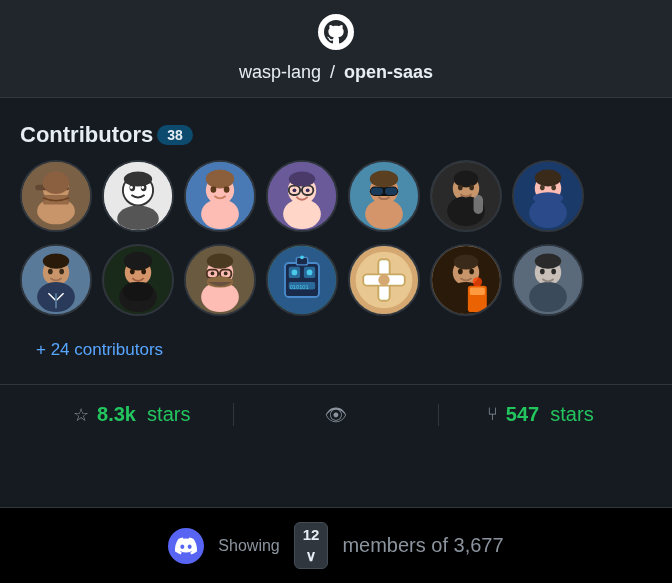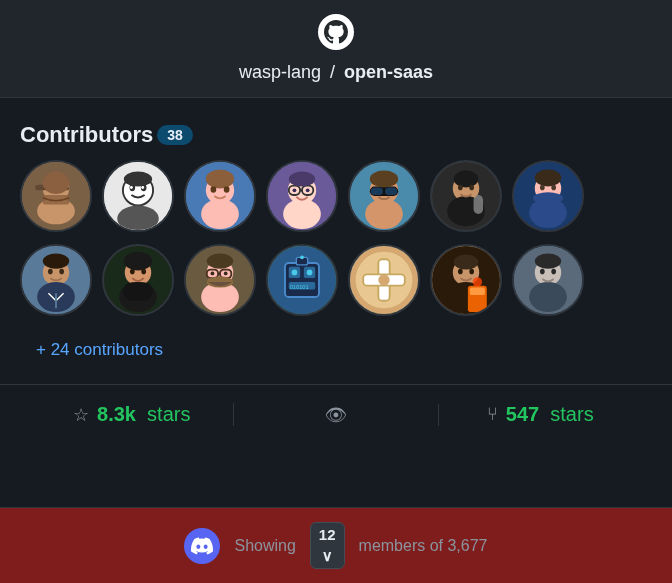--- a/index.html
+++ b/index.html
@@ -174,21 +174,21 @@
       font-size: 20px;
       color: #22c55e;
     }
 
     .stat-text strong {
       font-weight: 600;
     }
 
     
     .bottom-bar {
-      background: #7f1d1d;
+      background: #000000;
       border-top: 1px solid #30363d;
       padding: 14px 20px;
       display: flex;
       align-items: center;
       justify-content: center;
       gap: 14px;
       position: absolute;
       bottom: 0;
       left: 0;
       right: 0;
@@ -224,21 +224,21 @@
       font-size: 15px;
       font-weight: 600;
       display: inline-flex;
       align-items: center;
       gap: 4px;
       cursor: pointer;
       flex-direction: column;
     }
 
     .members-text {
-      font-size: 16px;
+      font-size: 20px;
       color: #8b949e;
     }
   </style>
 </head>
 <body>
 
 <div class="header">
   <div class="github-logo">
     <svg viewBox="0 0 16 16">
       <path d="M8 0C3.58 0 0 3.58 0 8c0 3.54 2.29 6.53 5.47 7.59.4.07.55-.17.55-.38 0-.19-.01-.82-.01-1.49-2.01.37-2.53-.49-2.69-.94-.09-.23-.48-.94-.82-1.13-.28-.15-.68-.52-.01-.53.63-.01 1.08.58 1.23.82.72 1.21 1.87.87 2.33.66.07-.52.28-.87.51-1.07-1.78-.2-3.64-.89-3.64-3.95 0-.87.31-1.59.82-2.15-.08-.2-.36-1.02.08-2.12 0 0 .67-.21 2.2.82.64-.18 1.32-.27 2-.27.68 0 1.36.09 2 .27 1.53-1.04 2.2-.82 2.2-.82.44 1.1.16 1.92.08 2.12.51.56.82 1.27.82 2.15 0 3.07-1.87 3.75-3.65 3.95.29.25.54.73.54 1.48 0 1.07-.01 1.93-.01 2.2 0 .21.15.46.55.38A8.013 8.013 0 0016 8c0-4.42-3.58-8-8-8z"></path>

